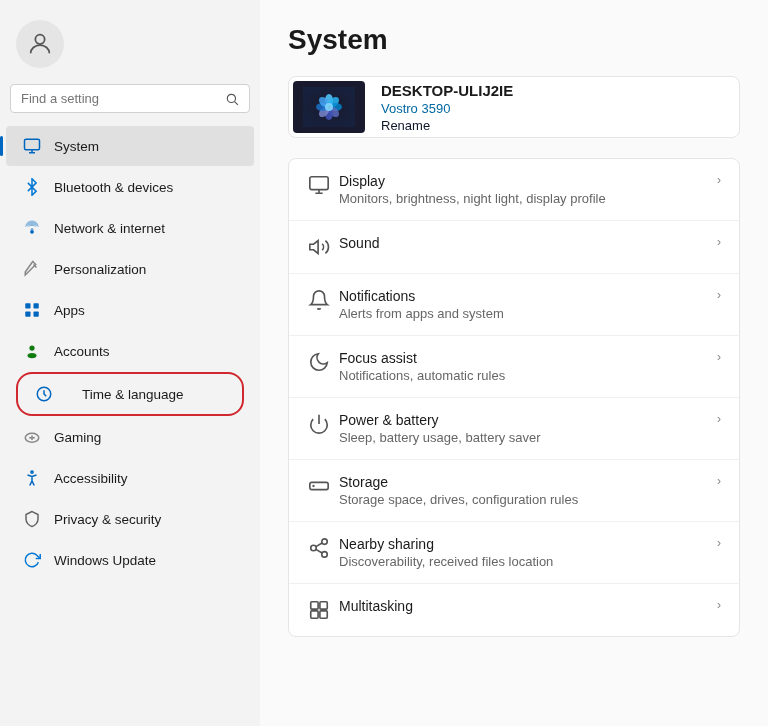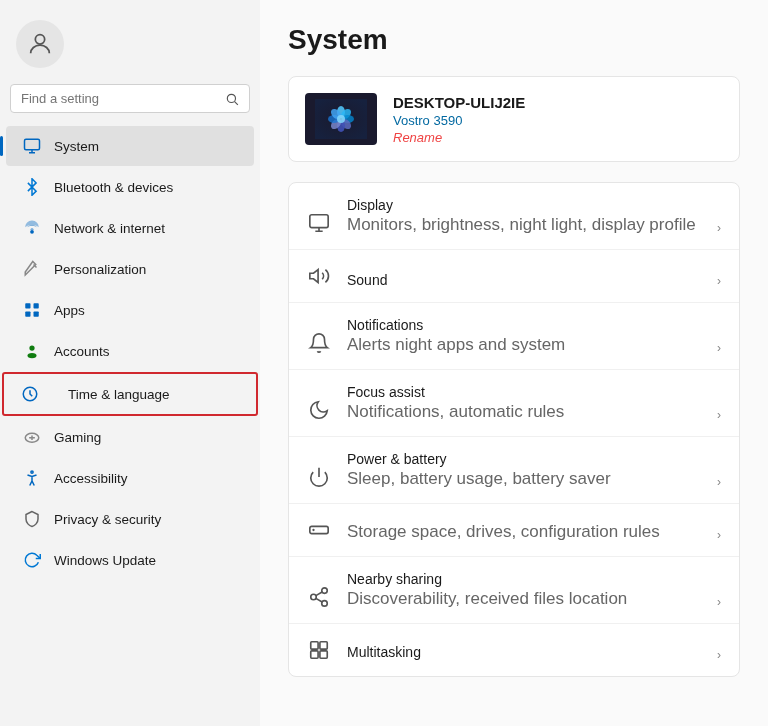--- a/index.html
+++ b/index.html
@@ -101,22 +101,22 @@
       top: 50%;
       transform: translateY(-50%);
       width: 3px;
       height: 20px;
       background: #0067c0;
       border-radius: 2px;
     }
 
     .nav-item.highlighted {
       border: 2px solid #d0282e;
-      border-radius: 3px;
-      margin: 1px 2px;
+      border-radius: 16px;
+      margin: 1px 16px;
       gap: 28px;
     }
 
     .nav-icon {
       width: 20px;
       height: 20px;
       display: flex;
       align-items: center;
       justify-content: center;
       flex-shrink: 0;
@@ -150,21 +150,21 @@
       color: #1a1a1a;
       margin-bottom: 20px;
     }
 
     .device-card {
       display: flex;
       align-items: center;
       gap: 16px;
       background: #fff;
       border-radius: 8px;
-      padding: 16px;
+      padding: 4px;
       margin-bottom: 20px;
       border: 1px solid #e5e5e5;
     }
 
     .device-thumbnail {
       width: 72px;
       height: 52px;
       border-radius: 4px;
       overflow: hidden;
       flex-shrink: 0;
@@ -186,42 +186,41 @@
       color: #1a1a1a;
     }
 
     .device-model {
       font-size: 13px;
       color: #0369a1;
     }
 
     .device-rename {
       font-size: 13px;
-      color: #ef4444;
+      color: #0f172a;
       cursor: pointer;
       text-decoration: none;
-      font-style: italic;
     }
 
     
     .settings-list {
       display: flex;
       flex-direction: column;
       gap: 0;
       background: #fff;
       border-radius: 8px;
       border: 1px solid #e5e5e5;
       overflow: hidden;
     }
 
     .settings-item {
       display: flex;
-      align-items: flex-end;
+      align-items: flex-start;
       padding: 14px 18px;
-      gap: 16px;
+      gap: 8px;
       cursor: pointer;
       border-bottom: 1px solid #f0f0f0;
     }
 
     .settings-item:last-child { border-bottom: none; }
 
     .settings-icon {
       width: 24px;
       height: 24px;
       display: flex;
@@ -233,21 +232,21 @@
 
     .settings-text { flex: 1; }
 
     .settings-label {
       font-size: 14px;
       font-weight: 500;
       color: #1a1a1a;
     }
 
     .settings-desc {
-      font-size: 17px;
+      font-size: 13px;
       color: #666;
       margin-top: 2px;
     }
 
     .settings-chevron {
       color: #888;
       font-size: 12px;
     }
 
     
@@ -465,21 +464,21 @@
 
     <div class="settings-item">
       <span class="settings-icon">
         <svg width="22" height="22" viewBox="0 0 24 24" fill="none" stroke="currentColor" stroke-width="1.8">
           <path d="M18 8A6 6 0 0 0 6 8c0 7-3 9-3 9h18s-3-2-3-9"></path>
           <path d="M13.73 21a2 2 0 0 1-3.46 0"></path>
         </svg>
       </span>
       <div class="settings-text">
         <div class="settings-label">Notifications</div>
-        <div class="settings-desc">Alerts night apps and system</div>
+        <div class="settings-desc">Alerts from apps and system</div>
       </div>
       <span class="settings-chevron">›</span>
     </div>
 
     <div class="settings-item">
       <span class="settings-icon">
         <svg width="22" height="22" viewBox="0 0 24 24" fill="none" stroke="currentColor" stroke-width="1.8">
           <path d="M21 12.79A9 9 0 1 1 11.21 3 7 7 0 0 0 21 12.79z"></path>
         </svg>
       </span>
@@ -505,20 +504,21 @@
     </div>
 
     <div class="settings-item">
       <span class="settings-icon">
         <svg width="22" height="22" viewBox="0 0 24 24" fill="none" stroke="currentColor" stroke-width="1.8">
           <rect x="2" y="8" width="20" height="8" rx="2"></rect>
           <line x1="6" y1="12" x2="6" y2="12" stroke-linecap="round" stroke-width="2.5"></line>
         </svg>
       </span>
       <div class="settings-text">
+        <div class="settings-label">Storage</div>
         <div class="settings-desc">Storage space, drives, configuration rules</div>
       </div>
       <span class="settings-chevron">›</span>
     </div>
 
     <div class="settings-item">
       <span class="settings-icon">
         <svg width="22" height="22" viewBox="0 0 24 24" fill="none" stroke="currentColor" stroke-width="1.8">
           <circle cx="18" cy="5" r="3"></circle>
           <circle cx="6" cy="12" r="3"></circle>

